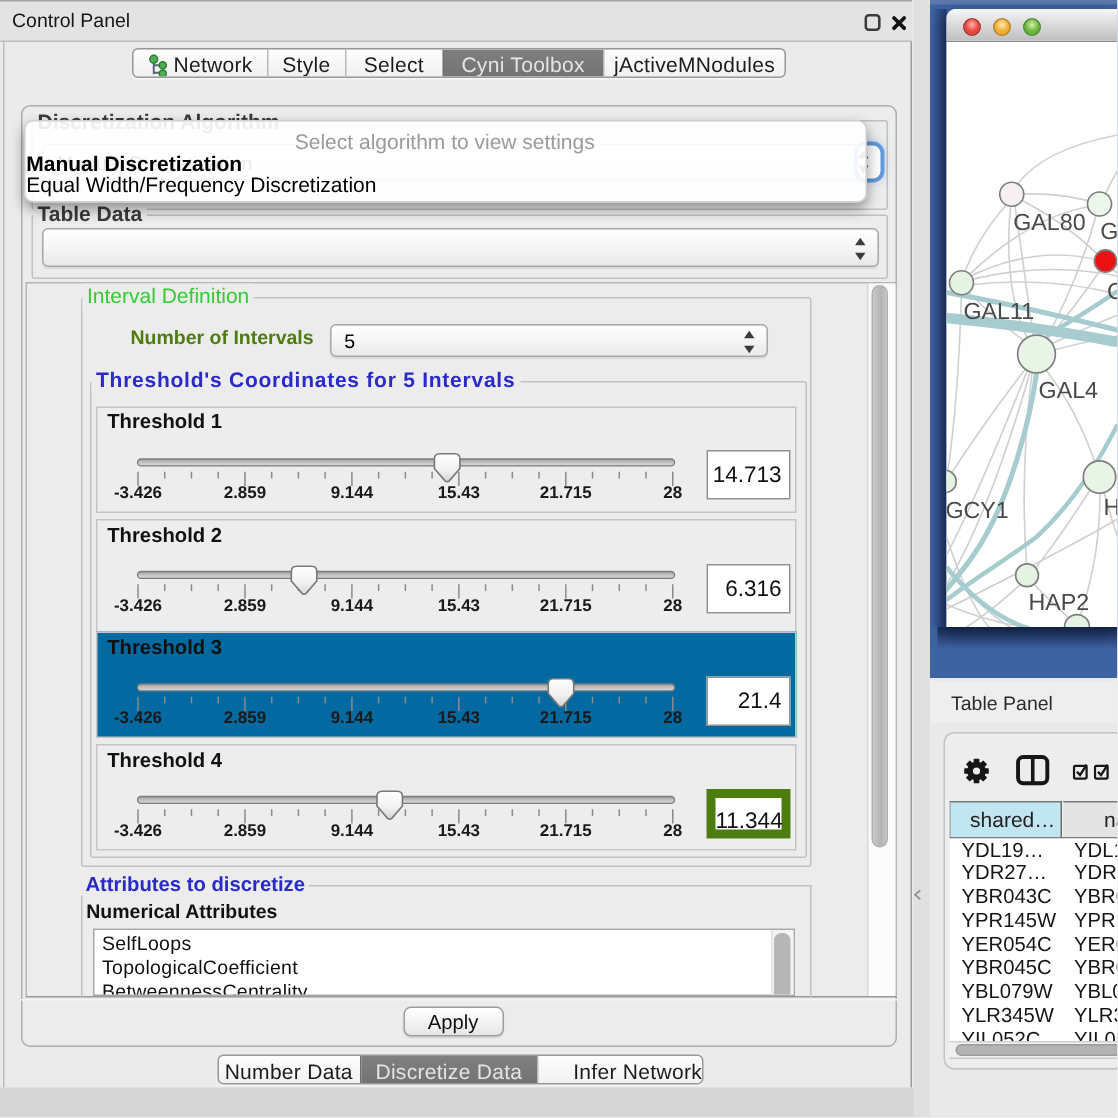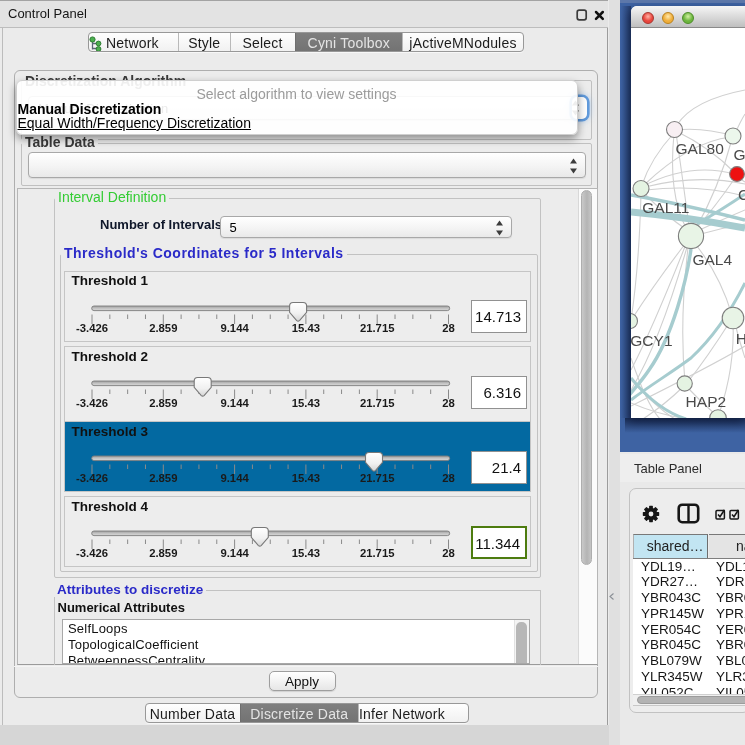--- a/index.html
+++ b/index.html
@@ -5,21 +5,21 @@
     <div class="abs" style="left:2px;top:28px;width:1px;height:697px;background:#bcbcbc;"></div>
     <div class="abs" style="left:0;top:0;width:608px;height:28px;background:#e3e3e3;border-top:1px solid #a3a3a3;border-bottom:1px solid #bdbdbd;"></div>
     <div class="abs" style="left:8px;top:0;height:28px;line-height:28px;font-size:13px;color:#151515;">Control Panel</div>
     <svg class="abs" style="left:576px;top:9px;" width="12" height="12">
       <rect x="1.2" y="1.2" width="9" height="9.6" rx="2" fill="none" stroke="#3c3c3c" stroke-width="1.7"></rect>
     </svg>
     <svg class="abs" style="left:593.5px;top:9.5px;" width="11" height="11">
       <path d="M 2 2 L 8.8 8.8 M 8.8 2 L 2 8.8" stroke="#111" stroke-width="2.5" stroke-linecap="round"></path>
     </svg>
     <div style="position:absolute;left:88px;top:32px;width:436px;height:20px;border:1px solid #989898;border-radius:4px;background:linear-gradient(#fefefe,#f1f1f1);display:flex;overflow:hidden;box-shadow:0 1px 0 rgba(255,255,255,0.6);">
-      <div style="flex:0 0 89px;text-align:left;line-height:20px;font-size:14px;letter-spacing:0.2px;box-sizing:border-box;color:#1c1c1c;"><svg width="13" height="15" style="vertical-align:-3px;margin-right:4px;">
+      <div style="flex:0 0 89px;text-align:center;line-height:20px;font-size:14px;letter-spacing:0.2px;box-sizing:border-box;color:#1c1c1c;"><svg width="13" height="15" style="vertical-align:-3px;margin-right:4px;">
           <path d="M 3.5 4 L 3.5 13.5 M 3.5 7.5 L 8 7.5 M 3.5 12.5 L 8 12.5" stroke="#5a6675" stroke-width="1.3" fill="none"></path>
           <circle cx="3.5" cy="3.5" r="2.6" fill="#4caf50" stroke="#2e7d32" stroke-width="1"></circle>
           <circle cx="9.5" cy="7.5" r="2.4" fill="#4caf50" stroke="#2e7d32" stroke-width="1"></circle>
           <circle cx="9.5" cy="13" r="2.4" fill="#4caf50" stroke="#2e7d32" stroke-width="1"></circle>
         </svg>Network</div>
       <div style="flex:0 0 51.5px;text-align:center;line-height:20px;font-size:14px;letter-spacing:0.2px;box-sizing:border-box;border-left:1px solid #b9b9b9;color:#1c1c1c;">Style</div>
       <div style="flex:0 0 65px;text-align:center;line-height:20px;font-size:14px;letter-spacing:0.2px;box-sizing:border-box;border-left:1px solid #b9b9b9;color:#1c1c1c;">Select</div>
       <div style="flex:0 0 107.5px;text-align:center;line-height:20px;font-size:14px;letter-spacing:0.2px;box-sizing:border-box;border-left:1px solid #b9b9b9;background:linear-gradient(#7f7f7f,#737373);color:#e4e4e4;border-left:1px solid #6e6e6e;">Cyni Toolbox</div>
       <div style="flex:0 0 121px;text-align:center;line-height:20px;font-size:14px;letter-spacing:0.2px;box-sizing:border-box;border-left:1px solid #b9b9b9;color:#1c1c1c;">jActiveMNodules</div>
     </div>
@@ -45,21 +45,21 @@
         <path d="M 1 10.5 L 4.5 5.5 L 8 10.5 Z" fill="#3c3c3c"></path>
         <path d="M 1 15.5 L 4.5 20.5 L 8 15.5 Z" fill="#3c3c3c"></path>
       </svg>
     </div>
     <div class="abs" style="left:17px;top:188px;width:581px;height:476.5px;border:1px solid #b6b6b6;border-bottom-color:#9a9a9a;"></div>
     <div class="abs" style="left:14px;top:665.5px;width:584px;height:1px;background:#f4f4f4;"></div>
     <div class="abs" style="left:578px;top:189px;width:19px;height:474.5px;background:#fbfbfb;border-left:1px solid #d8d8d8;"></div>
     <div class="abs" style="left:581px;top:189.5px;width:10.5px;height:375px;border-radius:5.5px;border:1px solid #aeaeae;background:linear-gradient(90deg,#c9c9c9,#b4b4b4 55%,#c5c5c5);"></div>
     <div class="abs" style="left:53.5px;top:197.5px;width:487px;height:380px;border:1px solid #c2c2c2;border-radius:2px;"></div>
     <div class="gt" style="left:55px;top:188.5px;font-size:14px;color:#33cc33;">Interval Definition</div>
-    <div class="abs" style="left:100px;top:216.5px;font-size:13px;font-weight:bold;color:#0f172a;">Number of Intervals</div>
+    <div class="abs" style="left:87px;top:216.5px;font-size:13px;font-weight:bold;color:#4d7c0f;">Number of Intervals</div>
     <div style="position:absolute;left:219.5px;top:215.5px;width:292.5px;height:22px;border:1px solid #a8a8a8;border-radius:4px;background:linear-gradient(#ffffff,#f4f4f4 55%,#e9e9e9);box-shadow:0 1px 1px rgba(0,0,0,0.08);">
       <div style="position:absolute;left:9px;top:0;line-height:21px;font-size:13px;letter-spacing:0.3px;color:#000;">5</div>
       <svg width="9" height="22" style="position:absolute;right:7px;top:0;">
         <path d="M 1 8.5 L 4.5 3.5 L 8 8.5 Z" fill="#3c3c3c"></path>
         <path d="M 1 13.5 L 4.5 18.5 L 8 13.5 Z" fill="#3c3c3c"></path>
       </svg>
     </div>
     <div class="abs" style="left:59.5px;top:253.5px;width:478px;height:318.5px;border:1px solid #c2c2c2;border-radius:2px;"></div>
     <div class="gt" style="left:61px;top:245px;font-weight:bold;font-size:14px;letter-spacing:0.5px;color:#2a2ac8;">Threshold's Coordinates for 5 Intervals</div>
     <div style="position:absolute;left:63.5px;top:270.5px;width:467px;height:71px;border:1px solid #c5c5c5;background:#ededed;">
@@ -241,35 +241,35 @@
         <line x1="365.68" y1="21.5" x2="365.68" y2="26" stroke="#8a8a8a" stroke-width="1"></line>
         <line x1="383.50" y1="21.5" x2="383.50" y2="31" stroke="#8a8a8a" stroke-width="1"></line>
         <text x="27.0" y="39" font-family="Liberation Sans, sans-serif" font-size="11.3" font-weight="bold" fill="#1a1a1a" text-anchor="middle">-3.426</text>
         <text x="98.3" y="39" font-family="Liberation Sans, sans-serif" font-size="11.3" font-weight="bold" fill="#1a1a1a" text-anchor="middle">2.859</text>
         <text x="169.6" y="39" font-family="Liberation Sans, sans-serif" font-size="11.3" font-weight="bold" fill="#1a1a1a" text-anchor="middle">9.144</text>
         <text x="240.9" y="39" font-family="Liberation Sans, sans-serif" font-size="11.3" font-weight="bold" fill="#1a1a1a" text-anchor="middle">15.43</text>
         <text x="312.2" y="39" font-family="Liberation Sans, sans-serif" font-size="11.3" font-weight="bold" fill="#1a1a1a" text-anchor="middle">21.715</text>
         <text x="383.5" y="39" font-family="Liberation Sans, sans-serif" font-size="11.3" font-weight="bold" fill="#1a1a1a" text-anchor="middle">28</text>
         <path d="M 186.3 19.3 L 186.3 13 Q 186.3 9.5 189.8 9.5 L 199.8 9.5 Q 203.3 9.5 203.3 13 L 203.3 19.3 L 196.2 27.6 Q 194.8 28.6 193.4 27.6 Z" fill="url(#th)" stroke="#787878" stroke-width="1.1"></path>
       </svg>
-      <div style="position:absolute;left:406.5px;top:28.5px;width:55.5px;height:33px;background:#fff;border:2px solid #4d7c0f;font-size:15px;color:#111;text-align:right;line-height:32px;padding-right:4.5px;">11.344</div>
+      <div style="position:absolute;left:406.5px;top:28.5px;width:55.5px;height:33px;background:#fff;border:6px solid #4d7c0f;font-size:15px;color:#111;text-align:right;line-height:32px;padding-right:4.5px;">11.344</div>
     </div>
     <div class="abs" style="left:53.5px;top:589.5px;width:487px;height:75px;border:1px solid #c2c2c2;border-bottom:none;"></div>
     <div class="gt" style="left:54px;top:581.5px;font-weight:bold;font-size:13.5px;color:#2a2ac8;">Attributes to discretize</div>
     <div class="abs" style="left:57.5px;top:600px;font-size:13px;font-weight:bold;color:#111;">Numerical Attributes</div>
     <div class="abs" style="left:62px;top:618.5px;width:468px;height:45px;background:#fff;border:1px solid #a8a8a8;overflow:hidden;">
       <div style="position:absolute;left:5px;top:1px;font-size:13px;letter-spacing:0.2px;color:#111;line-height:16px;">SelfLoops<br>TopologicalCoefficient<br>BetweennessCentrality</div>
       <div style="position:absolute;right:0.5px;top:0;width:14.5px;height:45px;background:#f4f4f4;border-left:1px solid #e2e2e2;"></div>
       <div style="position:absolute;right:2.5px;top:2.5px;width:10.5px;height:42.5px;border-radius:5px 5px 0 0;background:#b7b7b7;"></div>
     </div>
     <div class="abs" style="left:268.5px;top:671px;width:67px;height:20px;border:1px solid #9e9e9e;border-radius:5px;background:linear-gradient(#ffffff,#f3f3f3 50%,#e6e6e6);text-align:center;line-height:19px;font-size:13.5px;color:#111;box-shadow:0 1px 1px rgba(0,0,0,0.12);">Apply</div>
     <div style="position:absolute;left:144.5px;top:702.5px;width:324px;height:20px;border:1px solid #989898;border-radius:4px;background:linear-gradient(#fefefe,#f1f1f1);display:flex;overflow:hidden;box-shadow:0 1px 0 rgba(255,255,255,0.6);">
       <div style="flex:0 0 94px;text-align:center;line-height:20px;font-size:14px;letter-spacing:0.2px;box-sizing:border-box;color:#1c1c1c;">Number Data</div>
       <div style="flex:0 0 118.5px;text-align:center;line-height:20px;font-size:14px;letter-spacing:0.2px;box-sizing:border-box;border-left:1px solid #b9b9b9;background:linear-gradient(#7f7f7f,#737373);color:#e4e4e4;border-left:1px solid #6e6e6e;">Discretize Data</div>
-      <div style="flex:0 0 110px;text-align:left;line-height:20px;font-size:14px;letter-spacing:0.2px;box-sizing:border-box;border-left:1px solid #b9b9b9;color:#1c1c1c;">Infer Network</div>
+      <div style="flex:0 0 110px;text-align:right;line-height:20px;font-size:14px;letter-spacing:0.2px;box-sizing:border-box;border-left:1px solid #b9b9b9;color:#1c1c1c;">Infer Network</div>
     </div>
     <div class="abs" style="left:0;top:725px;width:617px;height:20px;background:#d6d6d6;"></div>
     <div class="abs" style="left:609px;top:0;width:10.5px;height:745px;background:#e0e0e0;"></div>
     <svg class="abs" style="left:608.5px;top:592.5px;display:block;" width="6" height="7">
       <path d="M 4.5 0.5 L 1 3.5 L 4.5 6.5" stroke="#8a8f96" stroke-width="1.1" fill="none"></path>
     </svg>
     <div class="abs" style="left:619.5px;top:0;width:125.5px;height:452px;background:#3e63a3;"></div>
     <div class="abs" style="left:619.5px;top:0;width:125.5px;height:3px;background:#5d78aa;"></div>
     <div class="abs" style="left:621px;top:6px;width:10px;height:412px;background:linear-gradient(90deg,rgba(25,42,80,0),rgba(24,40,78,0.62));"></div>
     <div class="abs" style="left:631px;top:6px;width:114px;height:412px;border-top-left-radius:6px;box-shadow:-2px 4px 9px rgba(8,18,48,0.62);background:#fff;"></div>
@@ -390,13 +390,13 @@
       <div style="position:absolute;left:83px;top:110.25px;width:200px;height:15.75px;line-height:15.75px;">YLR345W</div>
       <div style="position:absolute;left:8px;top:126.00px;width:200px;height:15.75px;line-height:15.75px;">YIL052C</div>
       <div style="position:absolute;left:83px;top:126.00px;width:200px;height:15.75px;line-height:15.75px;">YIL052C</div>
     </div>
     <div class="abs" style="left:633px;top:694px;width:112px;height:10.5px;background:#f0f0f0;border-top:1px solid #d0d0d0;"></div>
     <div class="abs" style="left:636.5px;top:695.5px;width:130px;height:8px;border-radius:4px;background:#b3b3b3;border:1px solid #9c9c9c;"></div>
     <div class="abs" style="left:633px;top:705px;width:112px;height:1px;background:#c8c8c8;"></div>
     <div class="abs" style="left:15.5px;top:79.5px;width:562px;height:55.5px;background:rgba(255,255,255,0.915);border:1px solid #cfcfcf;border-radius:6px;box-shadow:0 4px 9px rgba(0,0,0,0.4);"></div>
     <div class="abs" style="left:15.5px;top:86px;width:562px;height:14px;text-align:center;font-size:14px;color:#9b9b9b;">Select algorithm to view settings</div>
     <div class="abs" style="left:17.5px;top:101px;font-size:14px;font-weight:bold;color:#000;">Manual Discretization</div>
-    <div class="abs" style="left:17.5px;top:115px;font-size:14px;color:#000;text-decoration:underline;">Equal Width/Frequency Discretization</div>
+    <div class="abs" style="left:17.5px;top:115px;font-size:14px;color:#000;">Equal Width/Frequency Discretization</div>
   </div>
 </body></html>

